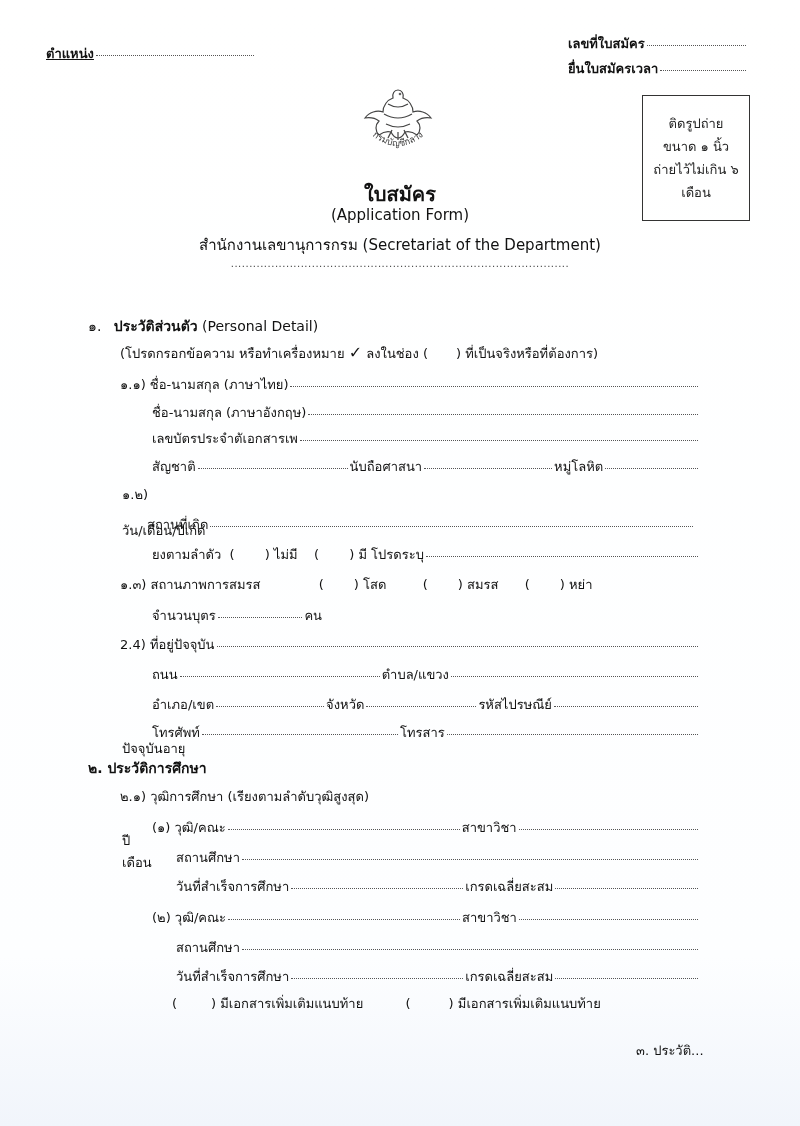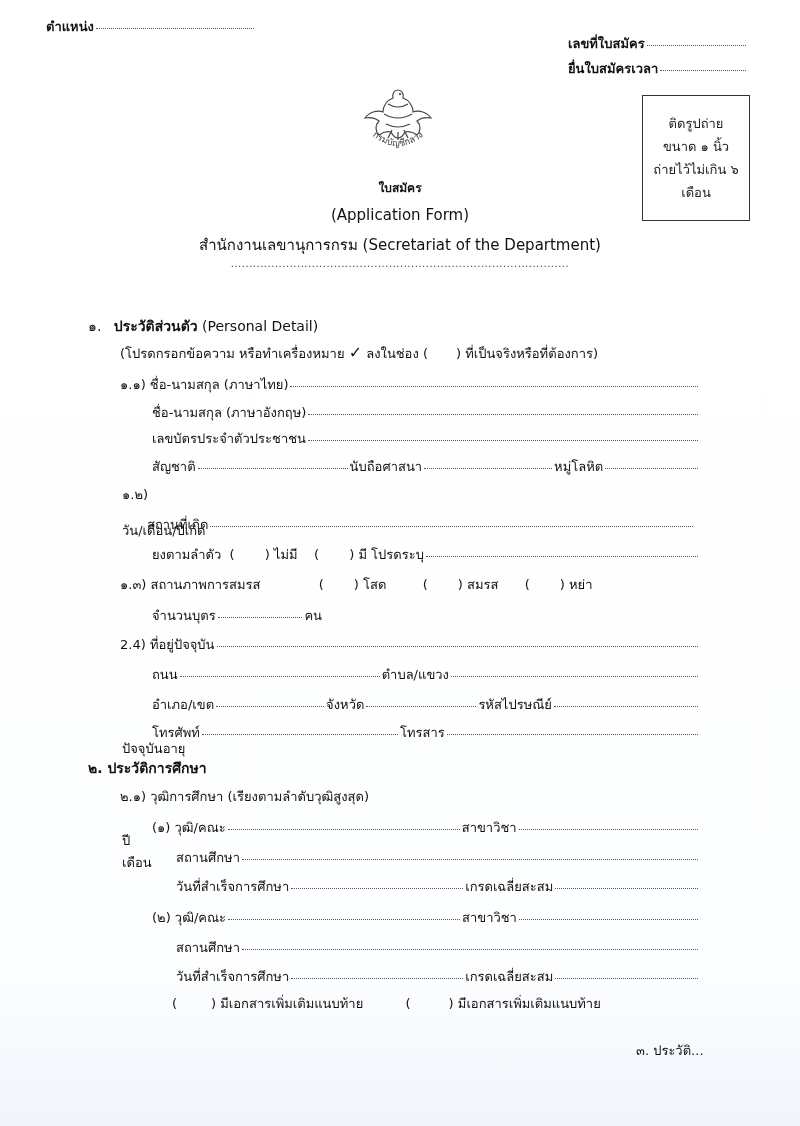--- a/index.html
+++ b/index.html
@@ -21,38 +21,38 @@
 
   .photo-box {
     position: absolute; left: 642px; top: 95px; width: 108px; height: 126px;
     border: 1.5px solid #333; box-sizing: border-box;
     display: flex; flex-direction: column; justify-content: center; align-items: center;
     font-size: 13px; line-height: 23px; color: #222;
   }
   .emblem { position: absolute; left: 348px; top: 84px; width: 100px; height: 70px; }
 
   .center { position: absolute; left: 0; width: 800px; text-align: center; }
-  .title-th { top: 178px; font-size: 12px; font-weight: bold; }
+  .title-th { top: 178px; font-size: 20px; font-weight: bold; }
   .title-en { top: 206px; font-size: 15px; }
   .title-dept { top: 233px; font-size: 15px; }
   .title-dots { top: 258px; font-size: 10px; color: #444; letter-spacing: 0.5px; }
 
   .field { position: absolute; display: flex; align-items: baseline; font-size: 13px; white-space: nowrap; }
   .field .lbl { flex: 0 0 auto; }
   .field .fill {
     flex: 1 1 auto; border-bottom: 1.5px dotted #555; height: 0; margin: 0 2px; position: relative; top: -2px;
   }
   .paren { display: inline-block; width: 30px; }
 </style>
 </head>
 <body>
 
 <div class="page">
 
-  <div class="field" style="left:46px; top:16px; width:210px;">
+  <div class="field" style="left:46px; top:43px; width:210px;text-decoration:underline;">
     <span class="lbl bold">ตำแหน่ง</span>
     <span class="fill"></span>
   </div>
   <div class="field" style="left:568px; top:33px; width:180px;">
     <span class="lbl bold">เลขที่ใบสมัคร</span>
     <span class="fill"></span>
   </div>
   <div class="field" style="left:568px; top:58px; width:180px;">
     <span class="lbl bold">ยื่นใบสมัครเวลา</span>
     <span class="fill"></span>
@@ -104,21 +104,21 @@
 
   <div class="field" style="left:120px; top:374px; width:580px;">
     <span class="lbl">๑.๑)</span>&nbsp;<span class="lbl">ชื่อ-นามสกุล (ภาษาไทย)</span>
     <span class="fill"></span>
   </div>
   <div class="field" style="left:152px; top:402px; width:548px;justify-content:center;">
     <span class="lbl">ชื่อ-นามสกุล (ภาษาอังกฤษ)</span>
     <span class="fill"></span>
   </div>
   <div class="field" style="left:152px; top:428px; width:548px;">
-    <span class="lbl">เลขบัตรประจำตัวประชาชน</span>
+    <span class="lbl">เลขบัตรประจำตัเอกสารเพ</span>
     <span class="fill"></span>
   </div>
   <div class="field" style="left:152px; top:456px; width:548px;">
     <span class="lbl">สัญชาติ</span>
     <span class="fill" style="flex:0 0 150px;"></span>
     <span class="lbl">นับถือศาสนา</span>
     <span class="fill" style="flex:0 0 128px;"></span>
     <span class="lbl">หมู่โลหิต</span>
     <span class="fill"></span>
   </div>

